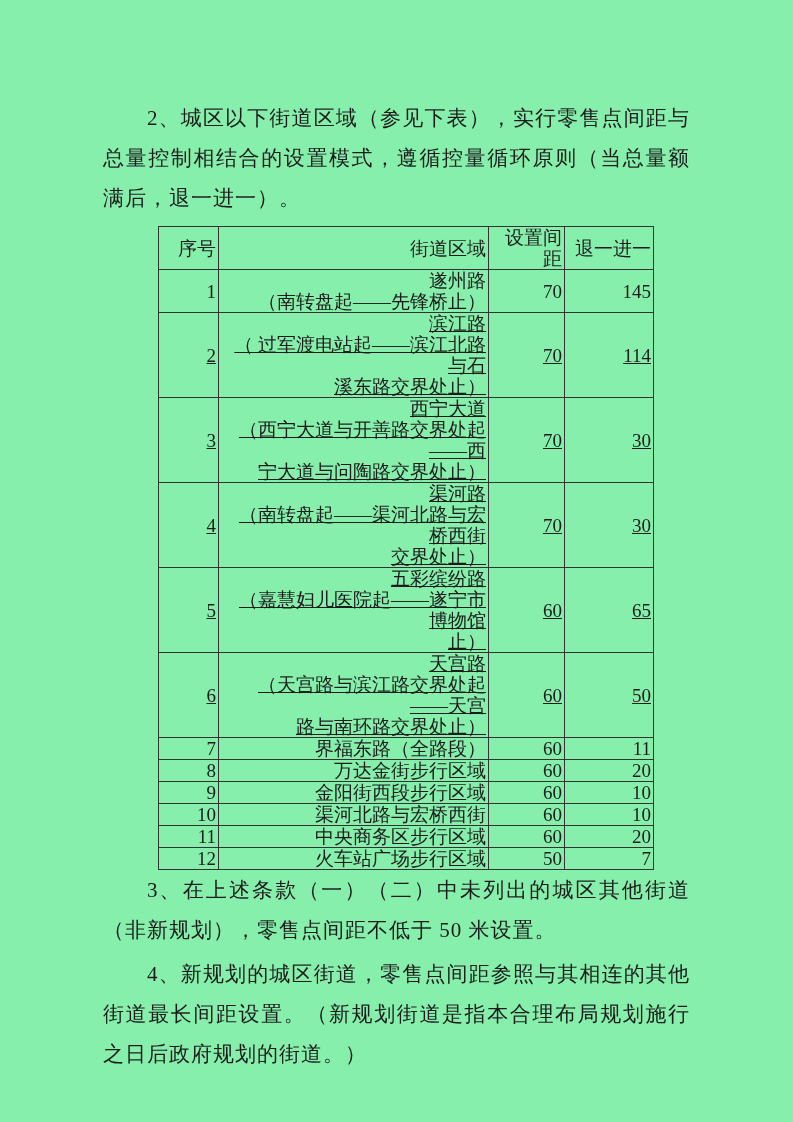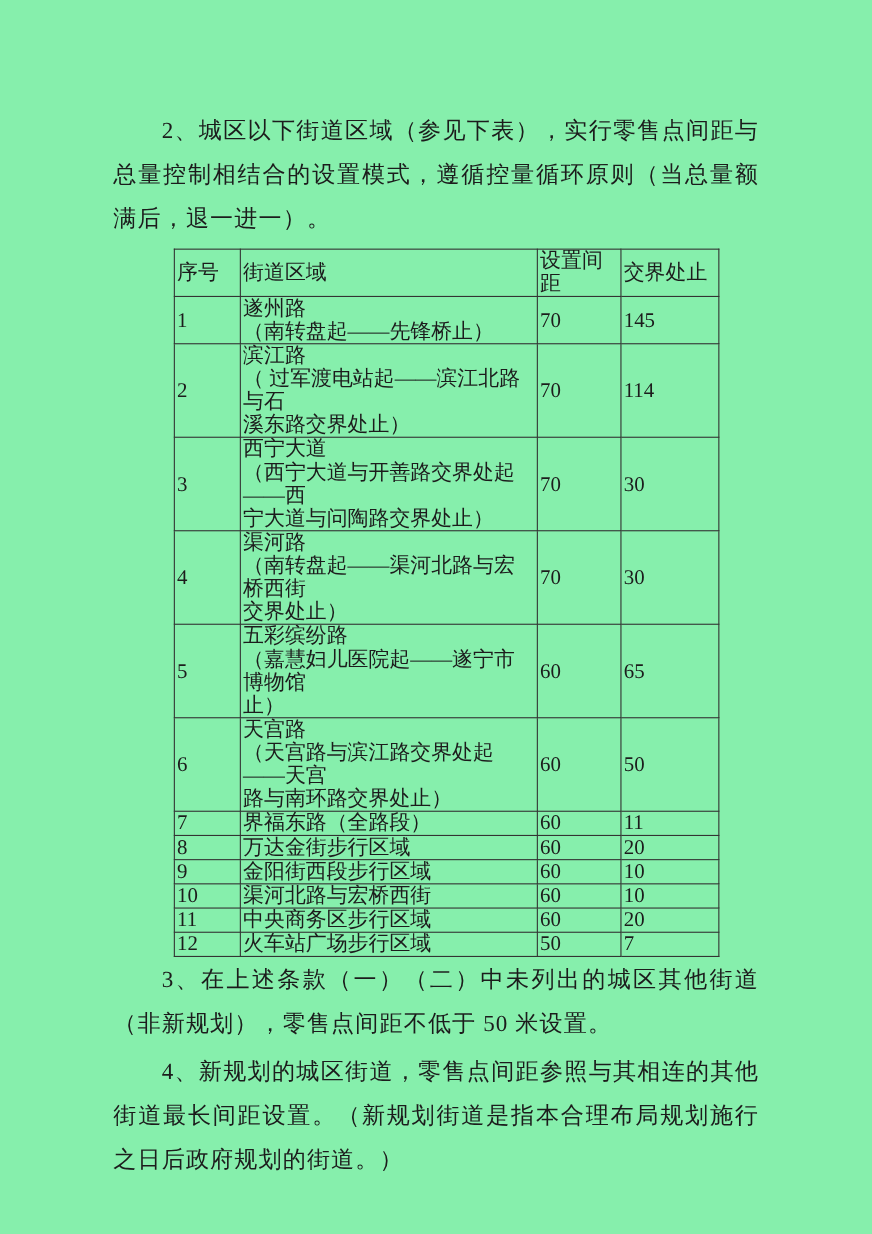--- a/index.html
+++ b/index.html
@@ -29,32 +29,32 @@
     border-collapse: collapse;
     table-layout: fixed;
     width: 495px;
     margin: 8px 0 0 55px;
     font-size: 19px;
     color: #1c1c1c;
   }
   table.street-table th,
   table.street-table td {
     border: 1px solid #333333;
-    text-align: left;
+    text-align: right;
     vertical-align: middle;
     padding: 0 2px;
     line-height: 21px;
     font-weight: normal;
     white-space: pre-line;
     overflow: hidden;
   }
   table.street-table thead th { height: 20px; }
   tr.lines-1 td { height: 21px; }
   tr.lines-2 td { height: 42px; }
-  tr.lines-3 td { height: 62px; }
+  tr.lines-3 td { height: 62px; text-decoration: underline; }
   col.c-no { width: 60px; }
   col.c-area { width: 270px; }
   col.c-spacing { width: 76px; }
   col.c-total { width: 89px; }
 </style>
 </head>
 <body>
 
 <div class="page">
 
@@ -65,21 +65,21 @@
       <col class="c-no">
       <col class="c-area">
       <col class="c-spacing">
       <col class="c-total">
     </colgroup>
     <thead>
       <tr>
         <th>序号</th>
         <th>街道区域</th>
         <th>设置间距</th>
-        <th>交界处止</th>
+        <th>退一进一</th>
       </tr>
     </thead>
     <tbody id="street-table-body">
         <tr class="lines-2">
           <td>1</td>
           <td>遂州路
 （南转盘起——先锋桥止）</td>
           <td>70</td>
           <td>145</td>
         </tr>

